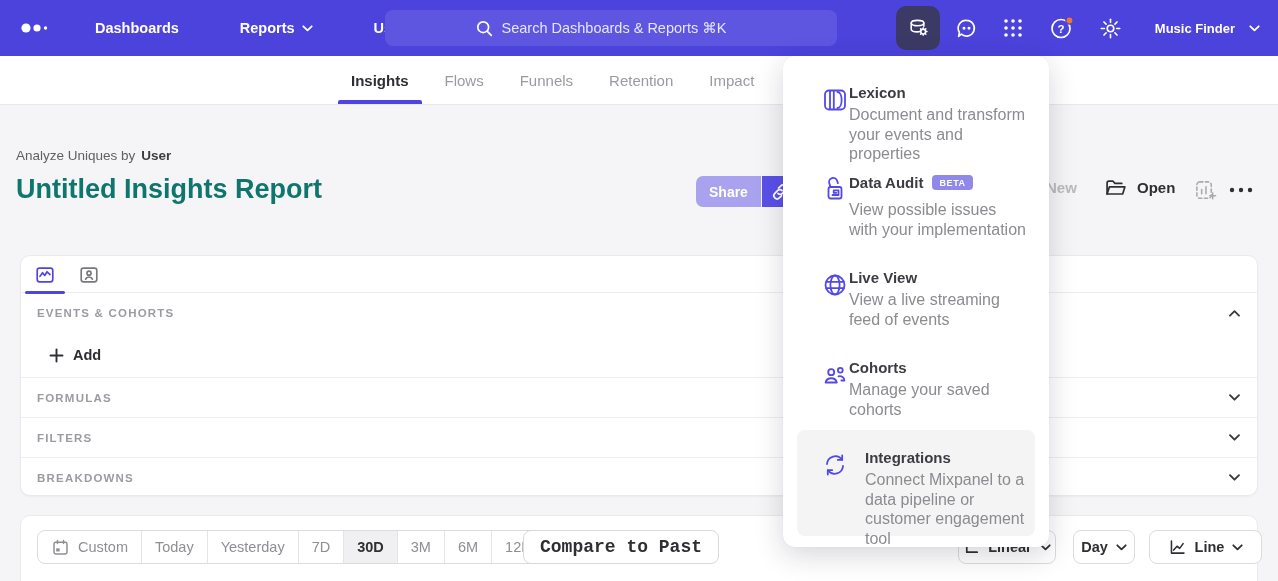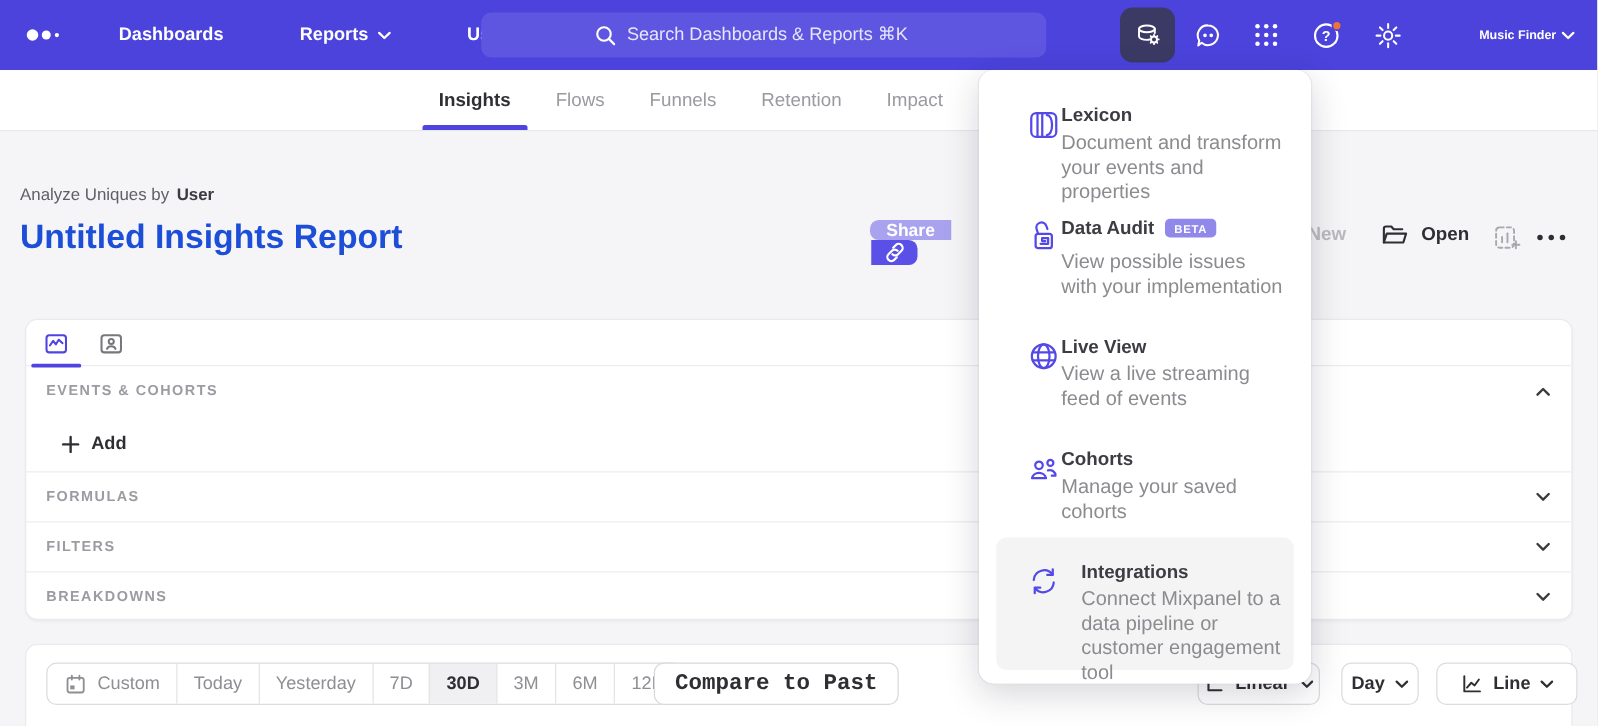--- a/index.html
+++ b/index.html
@@ -13,36 +13,36 @@
   .nav-links { position:absolute; left:78px; top:0; height:56px; display:flex; align-items:center; gap:44px; }
   .nav-link { display:flex; align-items:center; gap:7px; font-size:14.5px; font-weight:600; color:#fff; cursor:pointer;margin-left:17px; }
   .searchbar { position:absolute; left:385px; top:10px; width:452px; height:36px; background:#5e56e1;
                border-radius:8px; display:flex; align-items:center; justify-content:center; gap:9px; }
   .searchbar input { background:transparent; border:none; outline:none; color:#fff; font-size:14.5px; width:245px;
                      font-family:"Liberation Sans", sans-serif; }
   .searchbar input::placeholder { color:rgba(255,255,255,.85); }
   .nav-icon-btn { position:absolute; top:10px; width:36px; height:36px; display:grid; place-items:center; cursor:pointer; }
   .nav-tile { position:absolute; left:896px; top:6px; width:44px; height:44px; border-radius:10px;
               background:#3b3a64; display:grid; place-items:center; cursor:pointer; }
-  .workspace { position:absolute; right:18px; top:0; height:56px; display:flex; align-items:center; gap:4px;
-               font-size:10px; font-weight:700; cursor:pointer; }
+  .workspace { position:absolute; right:18px; top:0; height:56px; display:flex; align-items:center; gap:14px;
+               font-size:13px; font-weight:700; cursor:pointer; }
 
   
   .tabbar { position:absolute; top:56px; left:0; right:0; height:49px; background:#fff;
             border-bottom:1px solid #e8e8ea; display:flex; padding-left:338px; gap:10px; z-index:5; }
   .tab { position:relative; padding:0 13px; display:flex; align-items:center; font-size:15px; color:#9a9aa0; cursor:pointer; white-space:nowrap; }
   .tab.active { color:#2f2f33; font-weight:700; }
   .tab.active::after { content:""; position:absolute; left:0; right:0; bottom:0; height:4px; background:#4f44e0; border-radius:2px 2px 0 0; }
 
   
   .breadcrumb { position:absolute; left:16px; top:148px; font-size:13.5px; color:#5f5f64; z-index:1; }
   .breadcrumb b { color:#3c3c42; font-weight:700; margin-left:6px; }
-  .page-title { position:absolute; left:16px; top:174px; font-size:27px; font-weight:700; color:#1d4ed8; z-index:1; }
-
-  .share-group { position:absolute; left:696px; top:176px; height:31px; display:flex; z-index:1;flex-direction:column; }
+  .page-title { position:absolute; left:16px; top:174px; font-size:27px; font-weight:700; color:#0f766e; z-index:1; }
+
+  .share-group { position:absolute; left:696px; top:176px; height:31px; display:flex; z-index:1; }
   .share-btn { background:#a9a2ef; color:#fff; font-size:14px; font-weight:600; border:none; border-radius:7px 0 0 7px;
                padding:0 13px; cursor:pointer; font-family:inherit; }
   .link-btn { background:#5a50e8; border:none; border-radius:0 7px 7px 0; width:37px; display:grid; place-items:center;
               margin-left:1px; cursor:pointer; }
   .new-btn { position:absolute; left:1046px; top:179px; font-size:15px; font-weight:600; color:#b9b9be; cursor:pointer; z-index:1; }
   .open-btn { position:absolute; left:1104px; top:177px; display:flex; align-items:center; gap:10px; font-size:15px;
               font-weight:700; color:#2f2f33; cursor:pointer; z-index:1; }
   .dash-add-btn { position:absolute; left:1194px; top:179px; cursor:pointer; z-index:1; }
   .more-btn { position:absolute; left:1228px; top:183px; cursor:pointer; z-index:1; }
 

